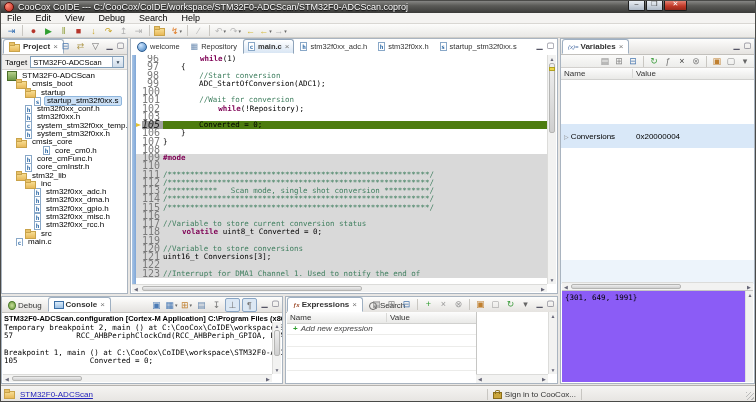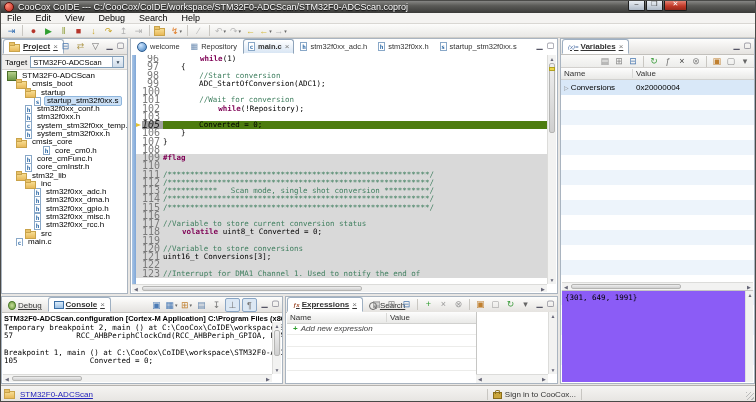--- a/index.html
+++ b/index.html
@@ -29,21 +29,21 @@
   .ticon .g{font-size:9px;line-height:12px;}
   .ticon .dd{font-size:5px;color:#666;margin-left:1px;}
   .ticon.pressed{border:1px solid #8aa6c5;background:#dce8f4;}
   .tsep{width:1px;height:11px;background:#c9c7c2;margin:0 3px;flex:none;}
 
   
   .panel{position:absolute;background:#fff;border:1px solid #a9b4c0;box-sizing:border-box;}
   .vtabbar{height:15px;background:linear-gradient(#fdfdfc,#e5e3e0);border-bottom:1px solid #c2c0bc;
     display:flex;align-items:flex-end;position:relative;white-space:nowrap;}
   .vtab{height:13px;display:inline-flex;align-items:center;padding:0 5px;font-size:8px;color:#333;
-    border-radius:3px 3px 0 0;margin-left:1px;text-decoration:underline;}
+    border-radius:3px 3px 0 0;margin-left:1px;}
   .vtab.active{background:#fff;border:1px solid #9fb0c2;border-bottom:1px solid #fff;font-weight:bold;}
   .tclose{margin-left:3px;font-size:8px;color:#777;font-weight:normal;}
   .minmax{position:absolute;right:1px;top:1px;display:flex;}
   .mm{width:11px;height:11px;font-size:8px;color:#556;text-align:center;line-height:11px;}
   .paneltools{position:absolute;right:24px;top:1px;display:flex;align-items:center;}
 
   
   .fic{display:inline-block;flex:none;margin-right:3px;vertical-align:-1px;}
   .fic-c,.fic-h,.fic-s{width:7px;height:9px;background:#fff;border:1px solid #89a8c8;box-sizing:border-box;
     font:bold 6px/7px "DejaVu Sans Mono",monospace;color:#2a67a5;text-align:center;}
@@ -106,21 +106,21 @@
 
   
   #variables-panel{left:560px;top:38px;width:195px;height:346px;}
   .vtoolrow{height:12px;border-bottom:1px solid #d2d0cd;display:flex;justify-content:flex-end;align-items:center;
     padding-right:2px;background:linear-gradient(#fafaf9,#ededeb);}
   .vtoolrow .ticon{height:11px;min-width:12px;}
   .colhdr{height:11px;display:flex;background:linear-gradient(#fdfdfd,#e9e9e7);border-bottom:1px solid #d1d1cf;
     font-size:8px;color:#333;align-items:center;}
   .ch1{width:72px;border-right:1px solid #d9d9d7;padding-left:3px;box-sizing:border-box;}
   .ch2{flex:1;padding-left:3px;}
-  .vrow{height:15px;display:flex;align-items:center;font-size:8px;}
+  .vrow{height:24px;display:flex;align-items:center;font-size:8px;margin-top:44px;}
   .vrow.alt{background:#edf4fb;}
   .vrow.selrow{background:#d9e8f8;}
   .vc1{width:72px;padding-left:3px;box-sizing:border-box;display:flex;align-items:center;white-space:nowrap;overflow:hidden;}
   .vc2{flex:1;padding-left:3px;white-space:nowrap;}
   .exp{font-size:6px;color:#888;margin-right:2px;}
   #var-sbh{left:1px;right:1px;top:243px;height:8px;}
   .vdetail{position:absolute;left:1px;right:1px;top:251px;bottom:1px;border-top:1px solid #c6c6c4;background:#8b5cf6;
     font:7.5px "DejaVu Sans Mono",monospace;padding:2px 3px;box-sizing:border-box;}
   #vd-sbv{right:1px;top:252px;bottom:1px;width:8px;border-left:1px solid #e0e0de;}
 
@@ -451,21 +451,21 @@
         <span class="ct"><span>}</span></span>
       </div>
       <div class="crow">
         <span class="bpm"></span>
         <span class="ln">108</span>
         <span class="ct">&nbsp;</span>
       </div>
       <div class="crow gray">
         <span class="bpm"></span>
         <span class="ln">109</span>
-        <span class="ct"><span class="pp">#flag</span></span>
+        <span class="ct"><span class="pp">#mode</span></span>
       </div>
       <div class="crow gray">
         <span class="bpm"></span>
         <span class="ln">110</span>
         <span class="ct">&nbsp;</span>
       </div>
       <div class="crow gray">
         <span class="bpm"></span>
         <span class="ln">111</span>
         <span class="ct"><span class="cm">/**********************************************************/</span></span>

